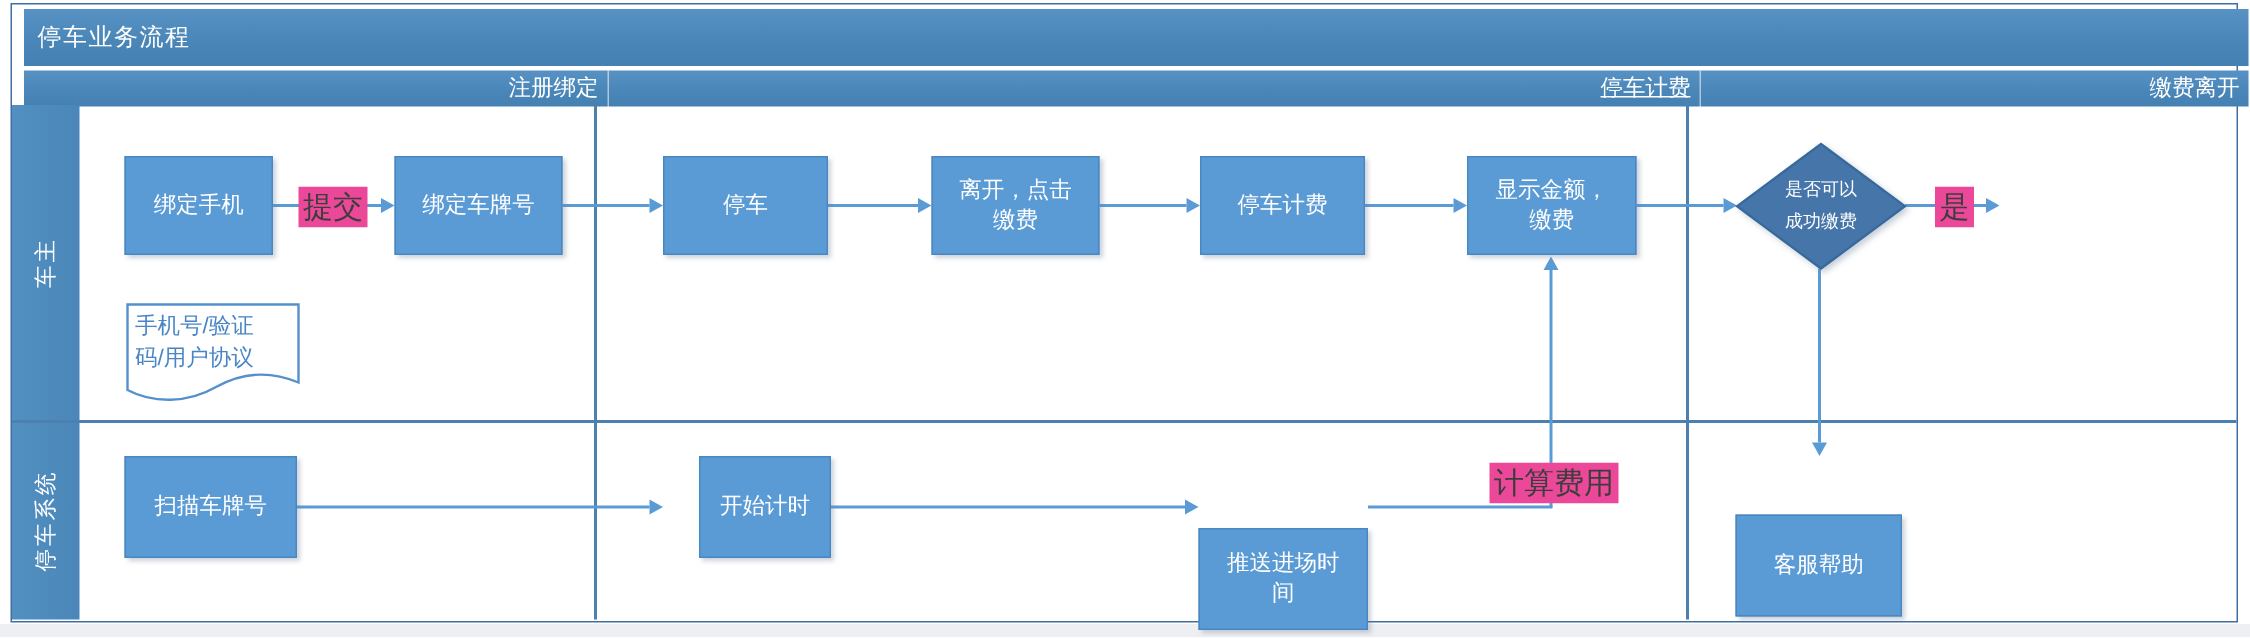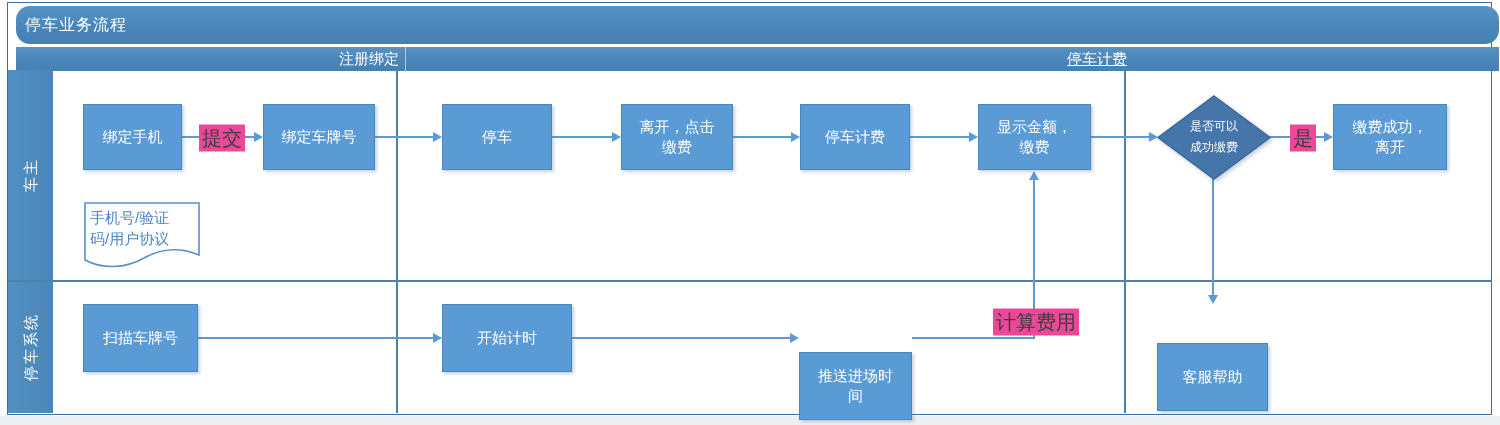--- a/index.html
+++ b/index.html
@@ -8,21 +8,21 @@
     position:relative; width:1500px; height:425px; overflow:hidden;
     font-family:"Liberation Sans","DejaVu Sans",sans-serif;
     background:#ffffff;
   }
   .bottom-band { position:absolute; left:0; top:416px; width:1500px; height:9px; background:#edeff2; }
   .frame {
     position:absolute; left:7px; top:2px; width:1485px; height:413px;
     border:1px solid #3f6fa0; background:#ffffff;
   }
   .bar { position:absolute; background:linear-gradient(180deg,#5892c4 0%,#4a86b8 55%,#4580b2 100%); }
-  .title-bar { left:8px; top:3px; width:1483px; height:38px; display:flex; align-items:center;border-radius:14px; }
+  .title-bar { left:8px; top:3px; width:1483px; height:38px; display:flex; align-items:center; }
   .title-bar .t { color:#ffffff; font-size:16px; padding-left:9px; letter-spacing:1px; }
   .header-bar { left:8px; top:44px; width:1483px; height:24px; display:flex; }
   .phase-cell { height:40px; line-height:24px; text-align:right; color:#ffffff; font-size:15px; padding-right:6px; }
   .phase-cell + .phase-cell { border-left:1px solid rgba(255,255,255,0.55); }
   .pc1 { width:389px; } .pc2 { width:728px;text-decoration:underline; } .pc3 { width:366px; }
 
   .col-div { position:absolute; width:2px; background:#4c80ae; top:68px; height:345px; }
   .lane-div { position:absolute; left:8px; top:280px; width:1483px; height:2px; background:#4c80ae; }
   .lane-strip { position:absolute; left:8px; width:45px; background:linear-gradient(90deg,#5390c2,#4a86b8); }
   .strip1 { top:70px; height:210px; }
@@ -69,20 +69,21 @@
 
   <div class="frame">
 
     <div class="bar title-bar">
       <span class="t">停车业务流程</span>
     </div>
 
     <div class="bar header-bar">
       <div class="phase-cell pc1">注册绑定</div>
       <div class="phase-cell pc2">停车计费</div>
+      <div class="phase-cell pc3">缴费离开</div>
     </div>
   </div>
 
   <div class="col-div" style="left:396px;"></div>
   <div class="col-div" style="left:1124px;"></div>
 
   <div class="lane-strip strip1"></div>
   <div class="lane-strip strip2"></div>
   <div class="lane-div"></div>
   <div class="lane-label" style="left:31px; top:175px;">车主</div>
@@ -126,34 +127,32 @@
   <div class="edge-label" style="left:1036px; top:322px;">计算费用</div>
 
   <div class="node row1" style="left:263px; width:112px;">绑定车牌号</div>
   <div class="node row1" style="left:83px; width:99px;">绑定手机</div>
   <div class="node row1" style="left:442px; width:110px;">停车</div>
   <div class="node row1" style="left:621px; width:112px;">离开，点击
 缴费</div>
   <div class="node row1" style="left:800px; width:110px;">停车计费</div>
   <div class="node row1" style="left:978px; width:113px;">显示金额，
 缴费</div>
-  <div class="node row1" style="left:1333px; width:114px;">缴费成功，
-离开</div>
 
   <svg class="shape" style="left:1156px; top:95px; filter:drop-shadow(2px 2px 2px rgba(110,130,155,0.4));" width="116" height="85">
     <polygon points="58,1 114,42.5 58,84 2,42.5" fill="#4575a9" stroke="#38699c" stroke-width="1.5"></polygon>
   </svg>
   <div class="decision-text">是否可以
 成功缴费</div>
 
   <svg class="shape" style="left:84px; top:202px;" width="117" height="72">
     <path d="M1,1 L115,1 L115,53 C 96,45 78,46 60,56 C 41,67 18,67 1,58 Z" fill="#ffffff" stroke="#5590cb" stroke-width="1.6"></path>
   </svg>
   <div class="doc-text">手机号/验证
 码/用户协议</div>
 
   <div class="node row2" style="left:83px; width:115px;">扫描车牌号</div>
-  <div class="node row2" style="left:442px; width:130px;">开始计时</div>
+  <div class="node row2" style="left:466px; width:88px;">开始计时</div>
   <div class="node row2" style="left:799px; width:113px;margin-top:48px;">推送进场时
 间</div>
   <div class="node row2" style="left:1157px; width:111px;margin-top:39px;">客服帮助</div>
 
 </div>
 
 </body></html>

